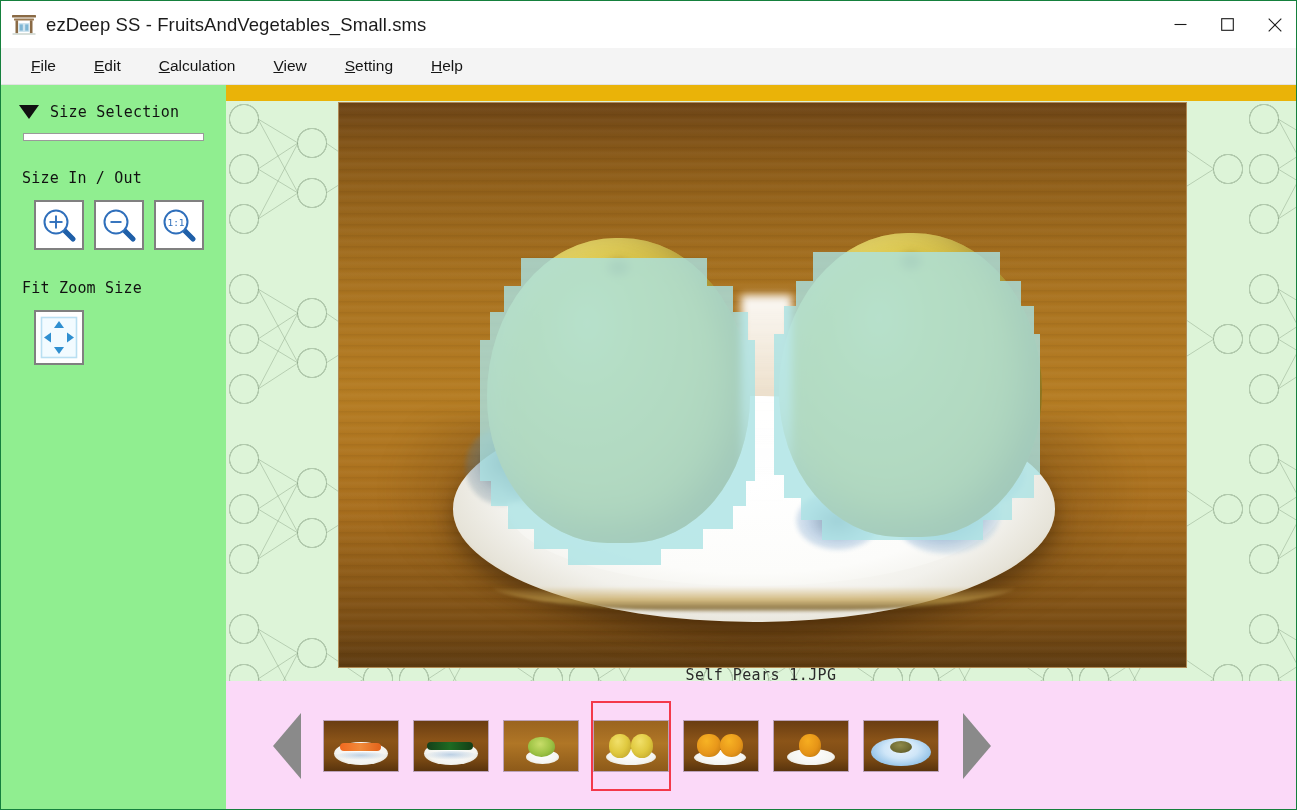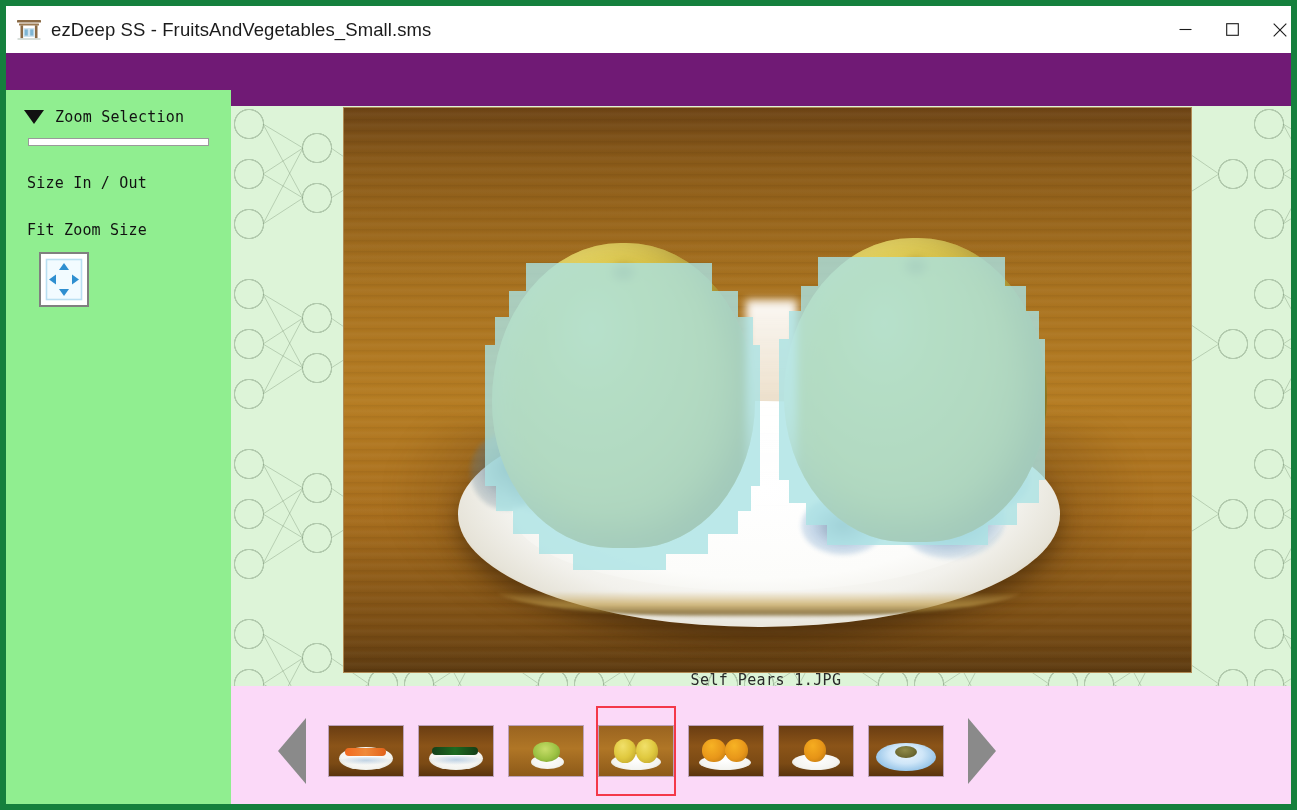--- a/index.html
+++ b/index.html
@@ -6,22 +6,22 @@
     margin: 0; padding: 0;
     width: 1297px; height: 810px;
     overflow: hidden;
     font-family: "Liberation Sans", sans-serif;
     background: #ffffff;
   }
   #app {
     position: relative;
     width: 1297px; height: 810px;
     box-sizing: border-box;
-    border: 6px solid #15803d;
-    background: #701a75;
+    border: 1px solid #15803d;
+    background: #eab308;
     overflow: hidden;
   }
 
   
   #titlebar {
     position: absolute; left: 0; top: 0;
     width: 1297px; height: 47px;
     background: #ffffff;
     display: flex; align-items: center;
   }
@@ -325,30 +325,62 @@
       </div>
       <div class="win-btn close">
         <svg width="14" height="14" viewBox="0 0 14 14">
           <line x1="0.7" y1="0.7" x2="13.3" y2="13.3" stroke="#1a1a1a" stroke-width="1.1"></line>
           <line x1="13.3" y1="0.7" x2="0.7" y2="13.3" stroke="#1a1a1a" stroke-width="1.1"></line>
         </svg>
       </div>
     </div>
   </div>
 
+  <div id="menubar">
+    <div class="menu-item"><u>F</u><span></span>ile</div>
+    <div class="menu-item"><u>E</u>dit</div>
+    <div class="menu-item"><u>C</u>alculation</div>
+    <div class="menu-item"><u>V</u>iew</div>
+    <div class="menu-item"><u>S</u>etting</div>
+    <div class="menu-item"><u>H</u>elp</div>
+  </div>
 
   <div id="sidebar">
     <div id="side-header">
       <span class="tri"></span>
-      <span class="lbl">Zoom Selection</span>
+      <span class="lbl">Size Selection</span>
     </div>
     <div id="side-sep"></div>
 
     <div class="side-label" id="zoom-label">Size In / Out</div>
 
+    <div id="zoom-row">
+      <div class="tool-btn">
+        <svg width="38" height="38" viewBox="0 0 38 38">
+          <line x1="22" y1="22" x2="33" y2="33" stroke="#1f5fa8" stroke-width="5.2" stroke-linecap="round"></line>
+          <circle cx="16" cy="16" r="11.5" fill="#ffffff" stroke="#2f6fbb" stroke-width="2"></circle>
+          <line x1="16" y1="9.5" x2="16" y2="22.5" stroke="#2f6fbb" stroke-width="1.9"></line>
+          <line x1="9.5" y1="16" x2="22.5" y2="16" stroke="#2f6fbb" stroke-width="1.9"></line>
+        </svg>
+      </div>
+      <div class="tool-btn">
+        <svg width="38" height="38" viewBox="0 0 38 38">
+          <line x1="22" y1="22" x2="33" y2="33" stroke="#1f5fa8" stroke-width="5.2" stroke-linecap="round"></line>
+          <circle cx="16" cy="16" r="11.5" fill="#ffffff" stroke="#2f6fbb" stroke-width="2"></circle>
+          <line x1="10.5" y1="16" x2="21.5" y2="16" stroke="#2f6fbb" stroke-width="1.9"></line>
+        </svg>
+      </div>
+      <div class="tool-btn" style="margin-right:0">
+        <svg width="38" height="38" viewBox="0 0 38 38">
+          <line x1="22" y1="22" x2="33" y2="33" stroke="#1f5fa8" stroke-width="5.2" stroke-linecap="round"></line>
+          <circle cx="16" cy="16" r="11.5" fill="#ffffff" stroke="#2f6fbb" stroke-width="2"></circle>
+          <text x="16" y="20.3" font-family="DejaVu Sans Mono, monospace" font-size="9.5" fill="#2f6fbb" text-anchor="middle">1:1</text>
+        </svg>
+      </div>
+    </div>
 
     <div class="side-label" id="fit-label">Fit Zoom Size</div>
 
     <div id="fit-row">
       <div id="fit-btn">
         <svg width="38" height="43" viewBox="0 0 38 43">
           <rect x="1.5" y="1.5" width="35" height="40" fill="#f2fbff" stroke="#b9dff2" stroke-width="1.6"></rect>
           <polygon points="19,5 24,12 14,12" fill="#2f8fd0"></polygon>
           <polygon points="19,38 24,31 14,31" fill="#2f8fd0"></polygon>
           <polygon points="4,21.5 11,16.5 11,26.5" fill="#2f8fd0"></polygon>

